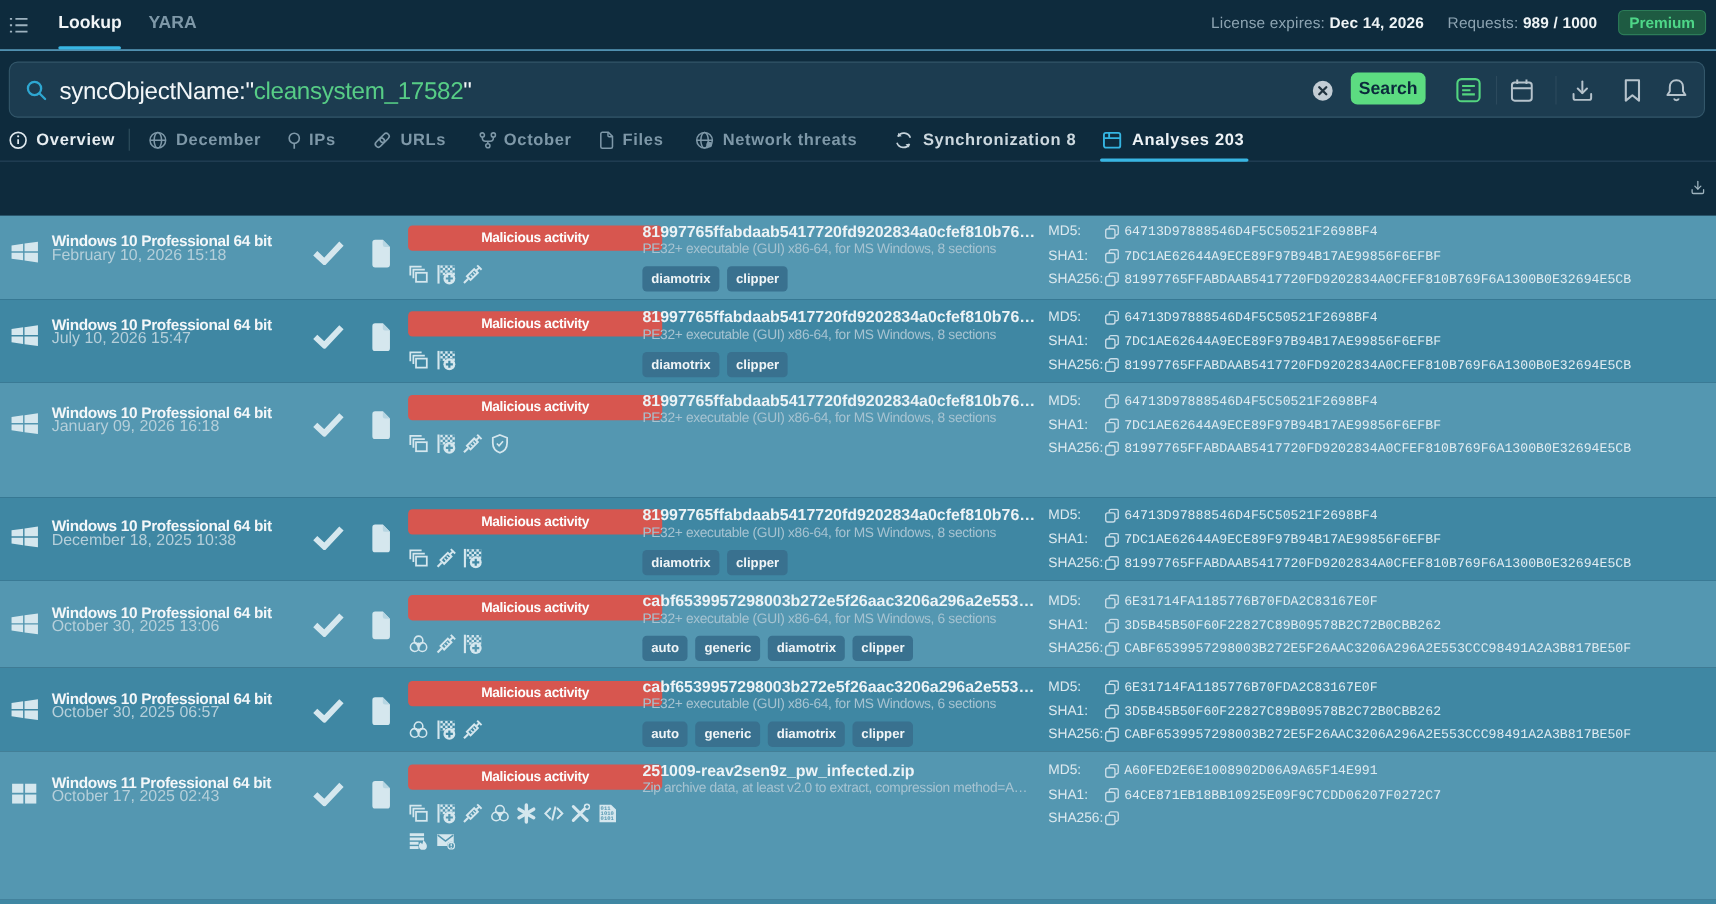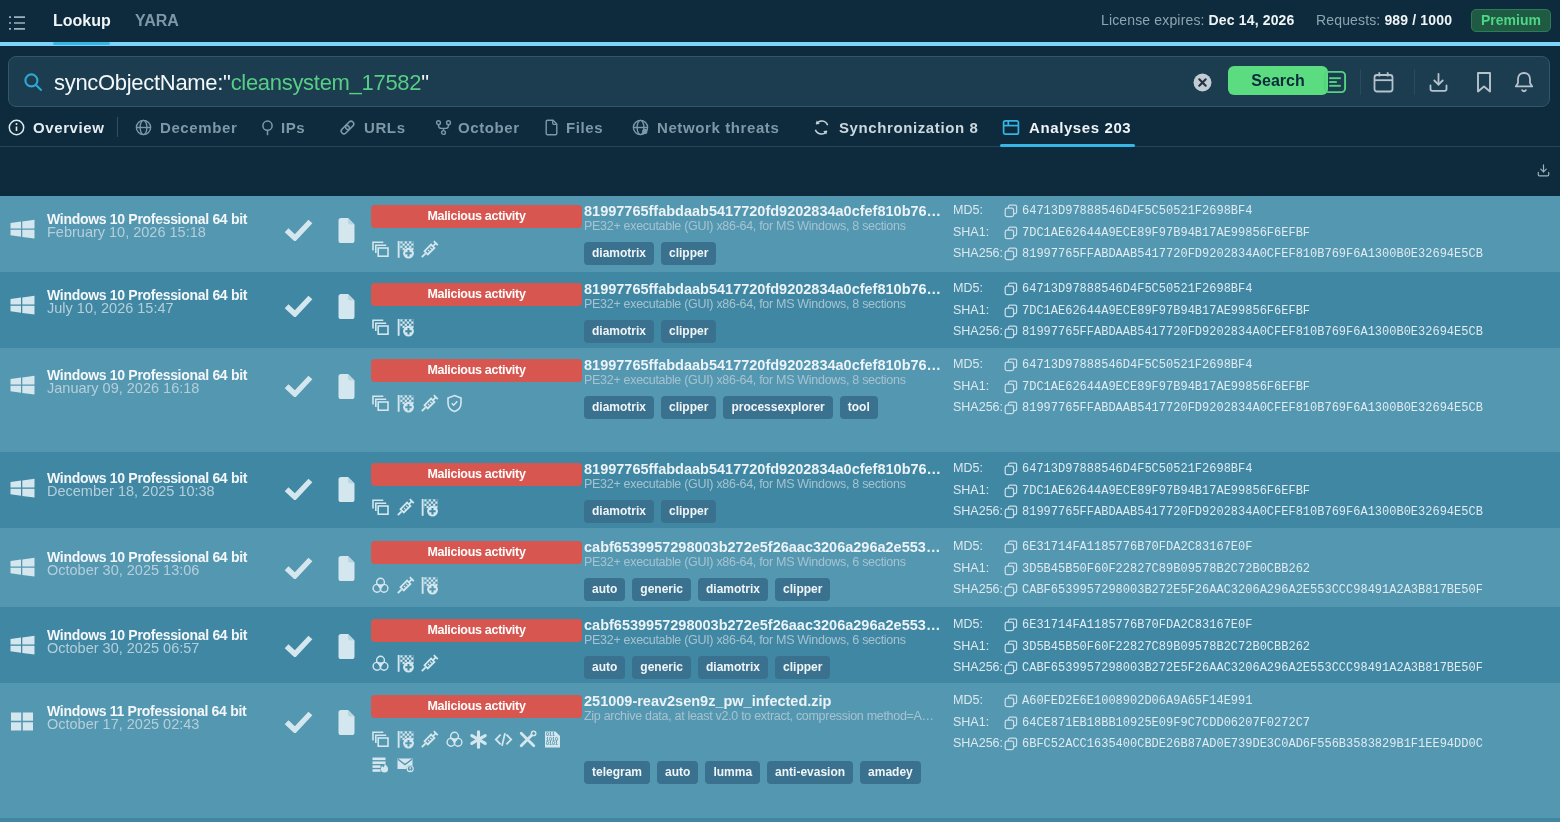--- a/index.html
+++ b/index.html
@@ -1,46 +1,46 @@
 <!DOCTYPE html>
 <html><head><meta charset="utf-8">
 <style>
 * { margin:0; padding:0; box-sizing:border-box; }
 html,body { width:1560px; height:822px; overflow:hidden; background:#0e2b3d;
   font-family:"Liberation Sans", sans-serif; }
 .abs { position:absolute; }
 #page { position:relative; width:1560px; height:822px; }
 
 #topbar { position:absolute; left:0; top:0; width:1560px; height:46px;
-  border-bottom:4px solid #7dd3fc; }
+  border-bottom:1px solid #7dd3fc; }
 .toptab { font-size:16px; font-weight:bold; }
 
 #searchbox { position:absolute; left:8px; top:56px; width:1542px; height:51px;
   background:#1c3c50; border:1px solid #33576a; border-radius:8px; }
 #query { position:absolute; left:54px; top:70px; font-size:22px; letter-spacing:-0.3px; color:#f3f7f9; }
 #query .g { color:#57cd86; }
-#searchbtn { position:absolute; left:1228px; top:66px; width:100px; height:29px;
+#searchbtn { position:absolute; left:1228px; top:66px; width:68px; height:29px;
   background:#5cdc81; border-radius:6px; color:#0b2a3c; font-size:16px; font-weight:bold;
   text-align:center; line-height:29px; }
 .vdiv { position:absolute; top:69px; width:1px; height:26px; background:#2c4a5d; }
 
 .tablabel { font-size:15px; font-weight:bold; letter-spacing:0.6px; }
 #tabline { position:absolute; left:0; top:146px; width:1560px; height:1px; background:#27455a; }
 #tabactive { position:absolute; left:1000px; top:144px; width:135px; height:3px; background:#38b6e3; border-radius:2px; }
 
 .lic { font-size:14px; letter-spacing:0.15px; color:#8da4b2; }
 .lic b { color:#eff4f6; font-weight:bold; }
 #premium { position:absolute; left:1471px; top:9px; width:80px; height:23px;
   background:#1e5b42; border:1px solid #2c7c58; border-radius:5px; color:#4ed688;
   font-size:14px; font-weight:bold; text-align:center; line-height:21px; }
 
 .row { position:absolute; left:0; width:1560px; }
 .ostitle { font-size:14px; letter-spacing:-0.3px; font-weight:bold; color:#f3f7f9; white-space:nowrap; }
 .osdate { font-size:14.5px; color:#b5cfda; white-space:nowrap; }
-.badge { width:211px; height:23px; background:#d7564f; border-radius:4px;
+.badge { width:231px; height:23px; background:#d7564f; border-radius:4px;
   color:#fdfdfd; font-size:12.5px; letter-spacing:-0.3px; font-weight:bold; text-align:center; line-height:23px; }
 .fname { font-size:14.5px; font-weight:bold; color:#ecf3f6; white-space:nowrap; }
 .fdesc { font-size:12.5px; letter-spacing:-0.3px; color:#a6c3d1; white-space:nowrap; }
 .tagline { white-space:nowrap; }
 .tag { display:inline-block; height:23px; line-height:23px; padding:0 8px; margin-right:7px;
   background:#39718f; border-radius:4px; color:#f0f5f7; font-size:12px; font-weight:bold; }
 .hlabel { font-size:12.5px; color:#dce9ef; }
 .hval { font-size:12px; font-family:"Liberation Mono", monospace; color:#dfebf1; white-space:nowrap; }
 #footstrip { position:absolute; left:0; top:818px; width:1560px; height:4px; background:#3f87a3; }
 </style></head>
@@ -385,21 +385,20 @@
             <path d="M13.8 1.2 L17.8 5.2" stroke-width="1.7"></path>
             <path d="M7.9 9.8 l1.8 1.8 M10.1 7.6 l1.8 1.8" stroke-width="1.2"></path>
           </g>
         </svg></div>
 <div class="abs" style="left:444.5px;top:46px"><svg width="19" height="19" viewBox="0 0 19 19" style="">
           <path d="M9.5 1.5 L16 4 V8.7 C16 13.3 13.1 16.3 9.5 17.6 C5.9 16.3 3 13.3 3 8.7 V4 Z" fill="none" stroke="#d5e7ee" stroke-width="1.6"></path>
           <path d="M6.7 9.2 l2 2 l3.6-4" fill="none" stroke="#d5e7ee" stroke-width="1.5"></path>
         </svg></div>
 <div class="abs fname" style="left:584px;top:9px">81997765ffabdaab5417720fd9202834a0cfef810b76…</div>
 <div class="abs fdesc" style="left:584px;top:25px">PE32+ executable (GUI) x86-64, for MS Windows, 8 sections</div>
-<div class="abs tagline" style="left:584px;top:48px"><span class="tag">diamotrix</span><span class="tag">clipper</span><span class="tag">processexplorer</span><span class="tag">tool</span></div>
 <div class="abs hlabel" style="left:953px;top:9.0px">MD5:</div>
 <div class="abs" style="left:1004px;top:10.0px"><svg width="14" height="14" viewBox="0 0 14 14" style="">
           <g fill="none" stroke="#cadde8" stroke-width="1.25">
             <rect x="1.2" y="4.2" width="8.4" height="8.4" rx="1.8"></rect>
             <path d="M4.4 4 V2.7 a1.6 1.6 0 0 1 1.6-1.6 H11 a1.6 1.6 0 0 1 1.6 1.6 V8 a1.6 1.6 0 0 1 -1.6 1.6 H10"></path>
           </g>
         </svg></div>
 <div class="abs hval" style="left:1022px;top:10.0px">64713D97888546D4F5C50521F2698BF4</div>
 <div class="abs hlabel" style="left:953px;top:30.5px">SHA1:</div>
 <div class="abs" style="left:1004px;top:31.5px"><svg width="14" height="14" viewBox="0 0 14 14" style="">
@@ -764,21 +763,20 @@
 <div class="abs" style="left:395.5px;top:72px"><svg width="19" height="19" viewBox="0 0 19 19" style="">
           <path d="M1.5 3.5 H16.5 V14 H1.5 Z" fill="#d5e7ee"></path>
           <path d="M2 4.2 L9 9.6 L16 4.2" fill="none" stroke="#5497b1" stroke-width="1.4"></path>
           <circle cx="14.2" cy="13.8" r="3.6" fill="#5497b1"></circle>
           <circle cx="14.2" cy="13.8" r="3.0" fill="none" stroke="#d5e7ee" stroke-width="1.1"></circle>
           <path d="M14.2 11.9 v2.4" stroke="#d5e7ee" stroke-width="1.2"></path>
           <circle cx="14.2" cy="15.6" r="0.7" fill="#d5e7ee"></circle>
         </svg></div>
 <div class="abs fname" style="left:584px;top:10px">251009-reav2sen9z_pw_infected.zip</div>
 <div class="abs fdesc" style="left:584px;top:26px">Zip archive data, at least v2.0 to extract, compression method=A…</div>
-<div class="abs tagline" style="left:584px;top:78px"><span class="tag">telegram</span><span class="tag">auto</span><span class="tag">lumma</span><span class="tag">anti-evasion</span><span class="tag">amadey</span></div>
 <div class="abs hlabel" style="left:953px;top:10.0px">MD5:</div>
 <div class="abs" style="left:1004px;top:11.0px"><svg width="14" height="14" viewBox="0 0 14 14" style="">
           <g fill="none" stroke="#cadde8" stroke-width="1.25">
             <rect x="1.2" y="4.2" width="8.4" height="8.4" rx="1.8"></rect>
             <path d="M4.4 4 V2.7 a1.6 1.6 0 0 1 1.6-1.6 H11 a1.6 1.6 0 0 1 1.6 1.6 V8 a1.6 1.6 0 0 1 -1.6 1.6 H10"></path>
           </g>
         </svg></div>
 <div class="abs hval" style="left:1022px;top:11.0px">A60FED2E6E1008902D06A9A65F14E991</div>
 <div class="abs hlabel" style="left:953px;top:31.5px">SHA1:</div>
 <div class="abs" style="left:1004px;top:32.5px"><svg width="14" height="14" viewBox="0 0 14 14" style="">
@@ -788,15 +786,14 @@
           </g>
         </svg></div>
 <div class="abs hval" style="left:1022px;top:32.5px">64CE871EB18BB10925E09F9C7CDD06207F0272C7</div>
 <div class="abs hlabel" style="left:953px;top:53.0px">SHA256:</div>
 <div class="abs" style="left:1004px;top:54.0px"><svg width="14" height="14" viewBox="0 0 14 14" style="">
           <g fill="none" stroke="#cadde8" stroke-width="1.25">
             <rect x="1.2" y="4.2" width="8.4" height="8.4" rx="1.8"></rect>
             <path d="M4.4 4 V2.7 a1.6 1.6 0 0 1 1.6-1.6 H11 a1.6 1.6 0 0 1 1.6 1.6 V8 a1.6 1.6 0 0 1 -1.6 1.6 H10"></path>
           </g>
         </svg></div>
-<div class="abs hval" style="left:1022px;top:54.0px">6BFC52ACC1635400CBDE26B87AD0E739DE3C0AD6F556B3583829B1F1EE94DD0C</div>
 </div>
 <div id="footstrip"></div>
 </div>
 </body></html>

